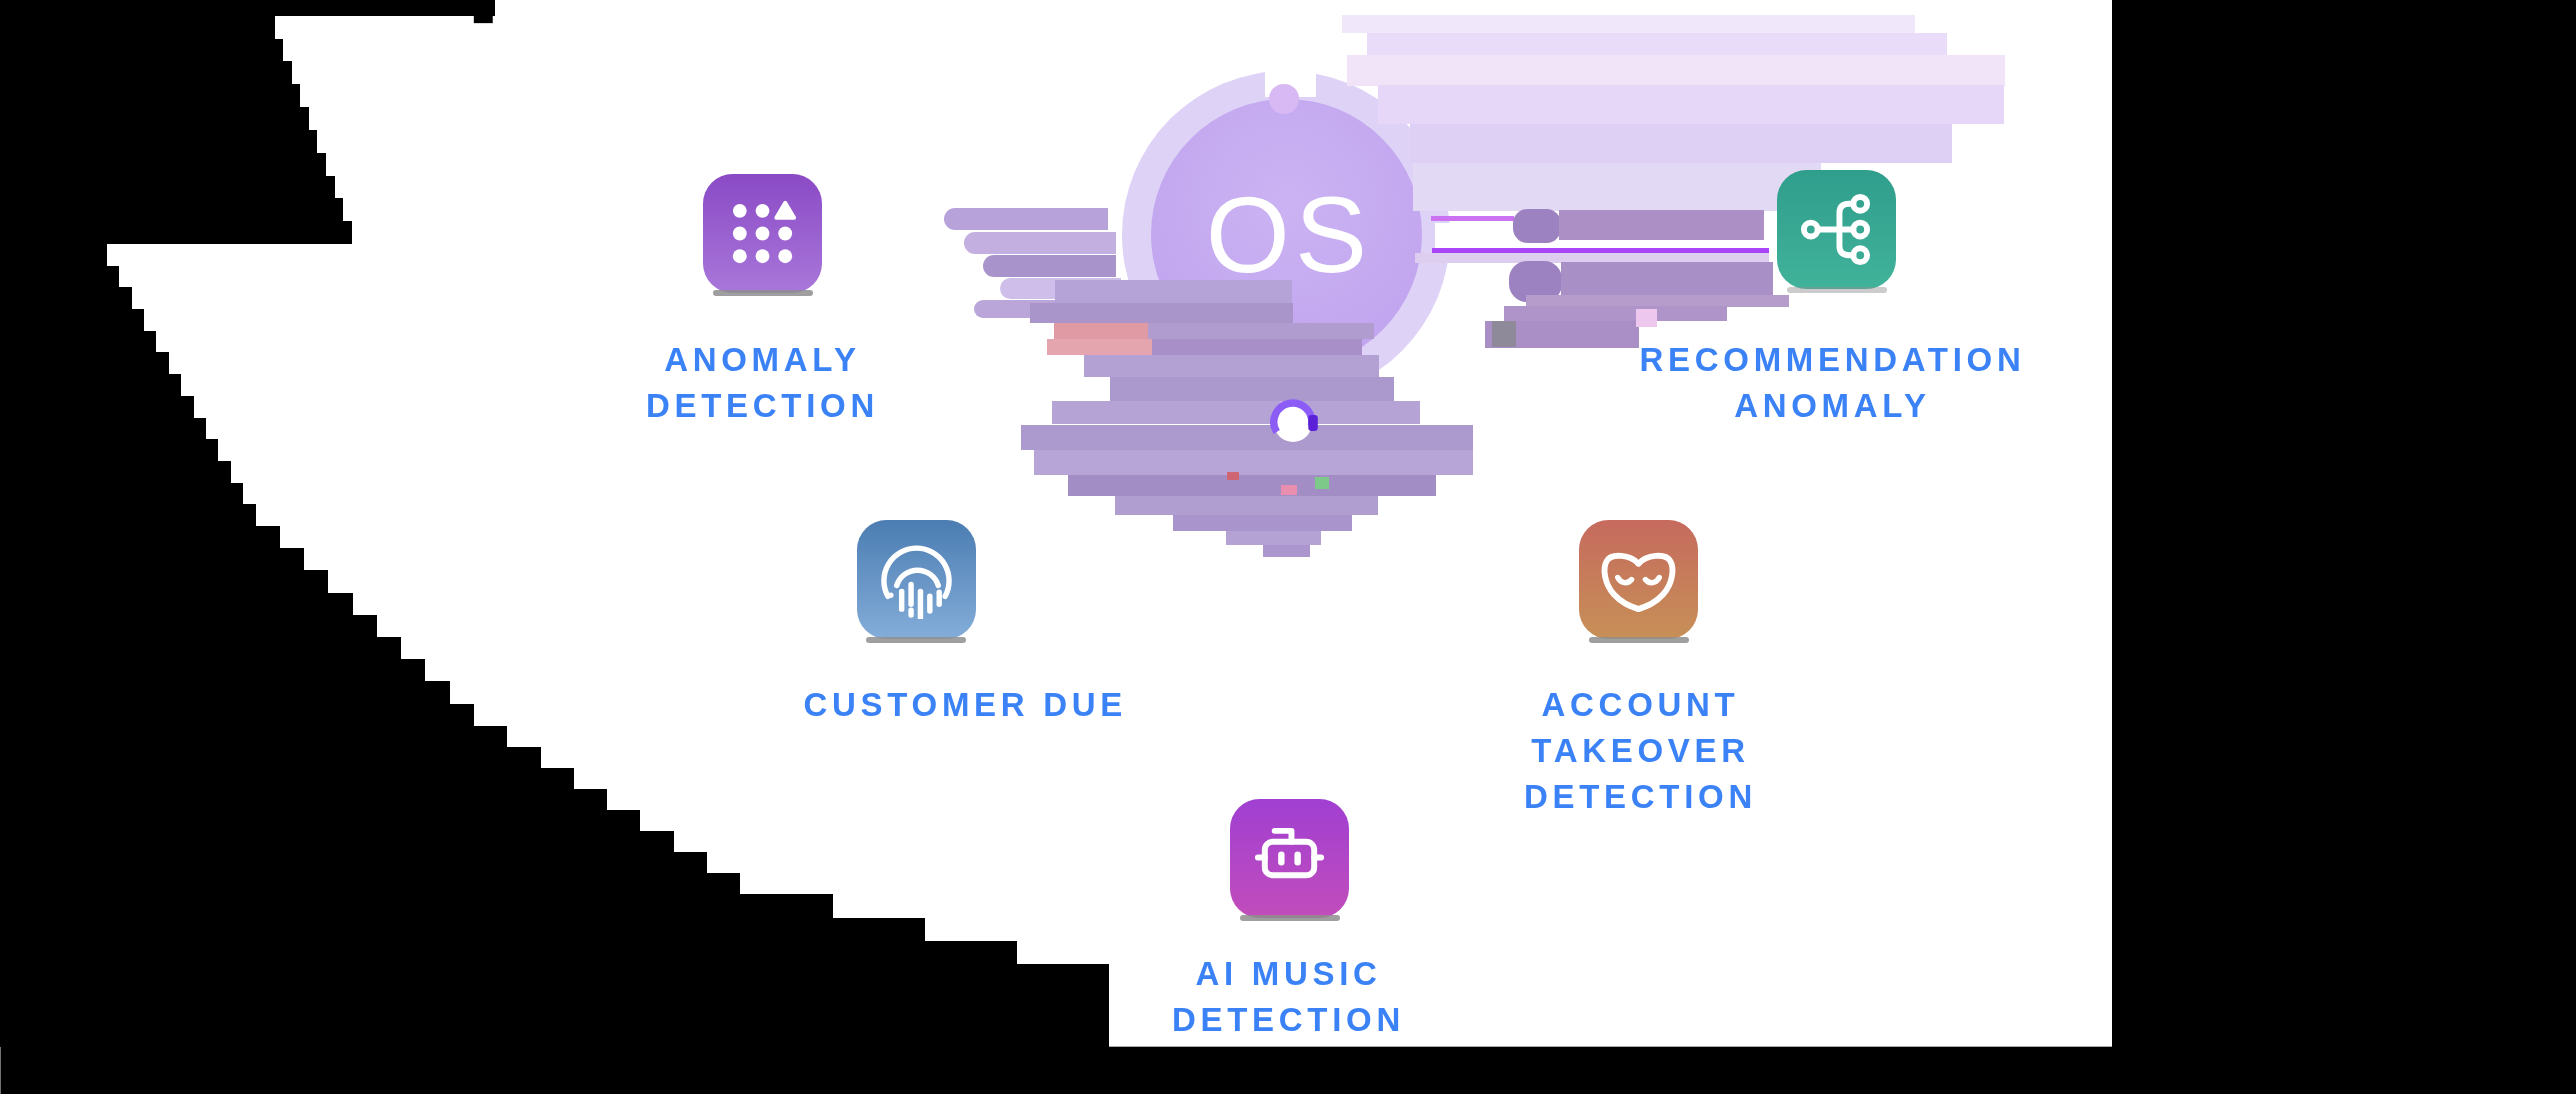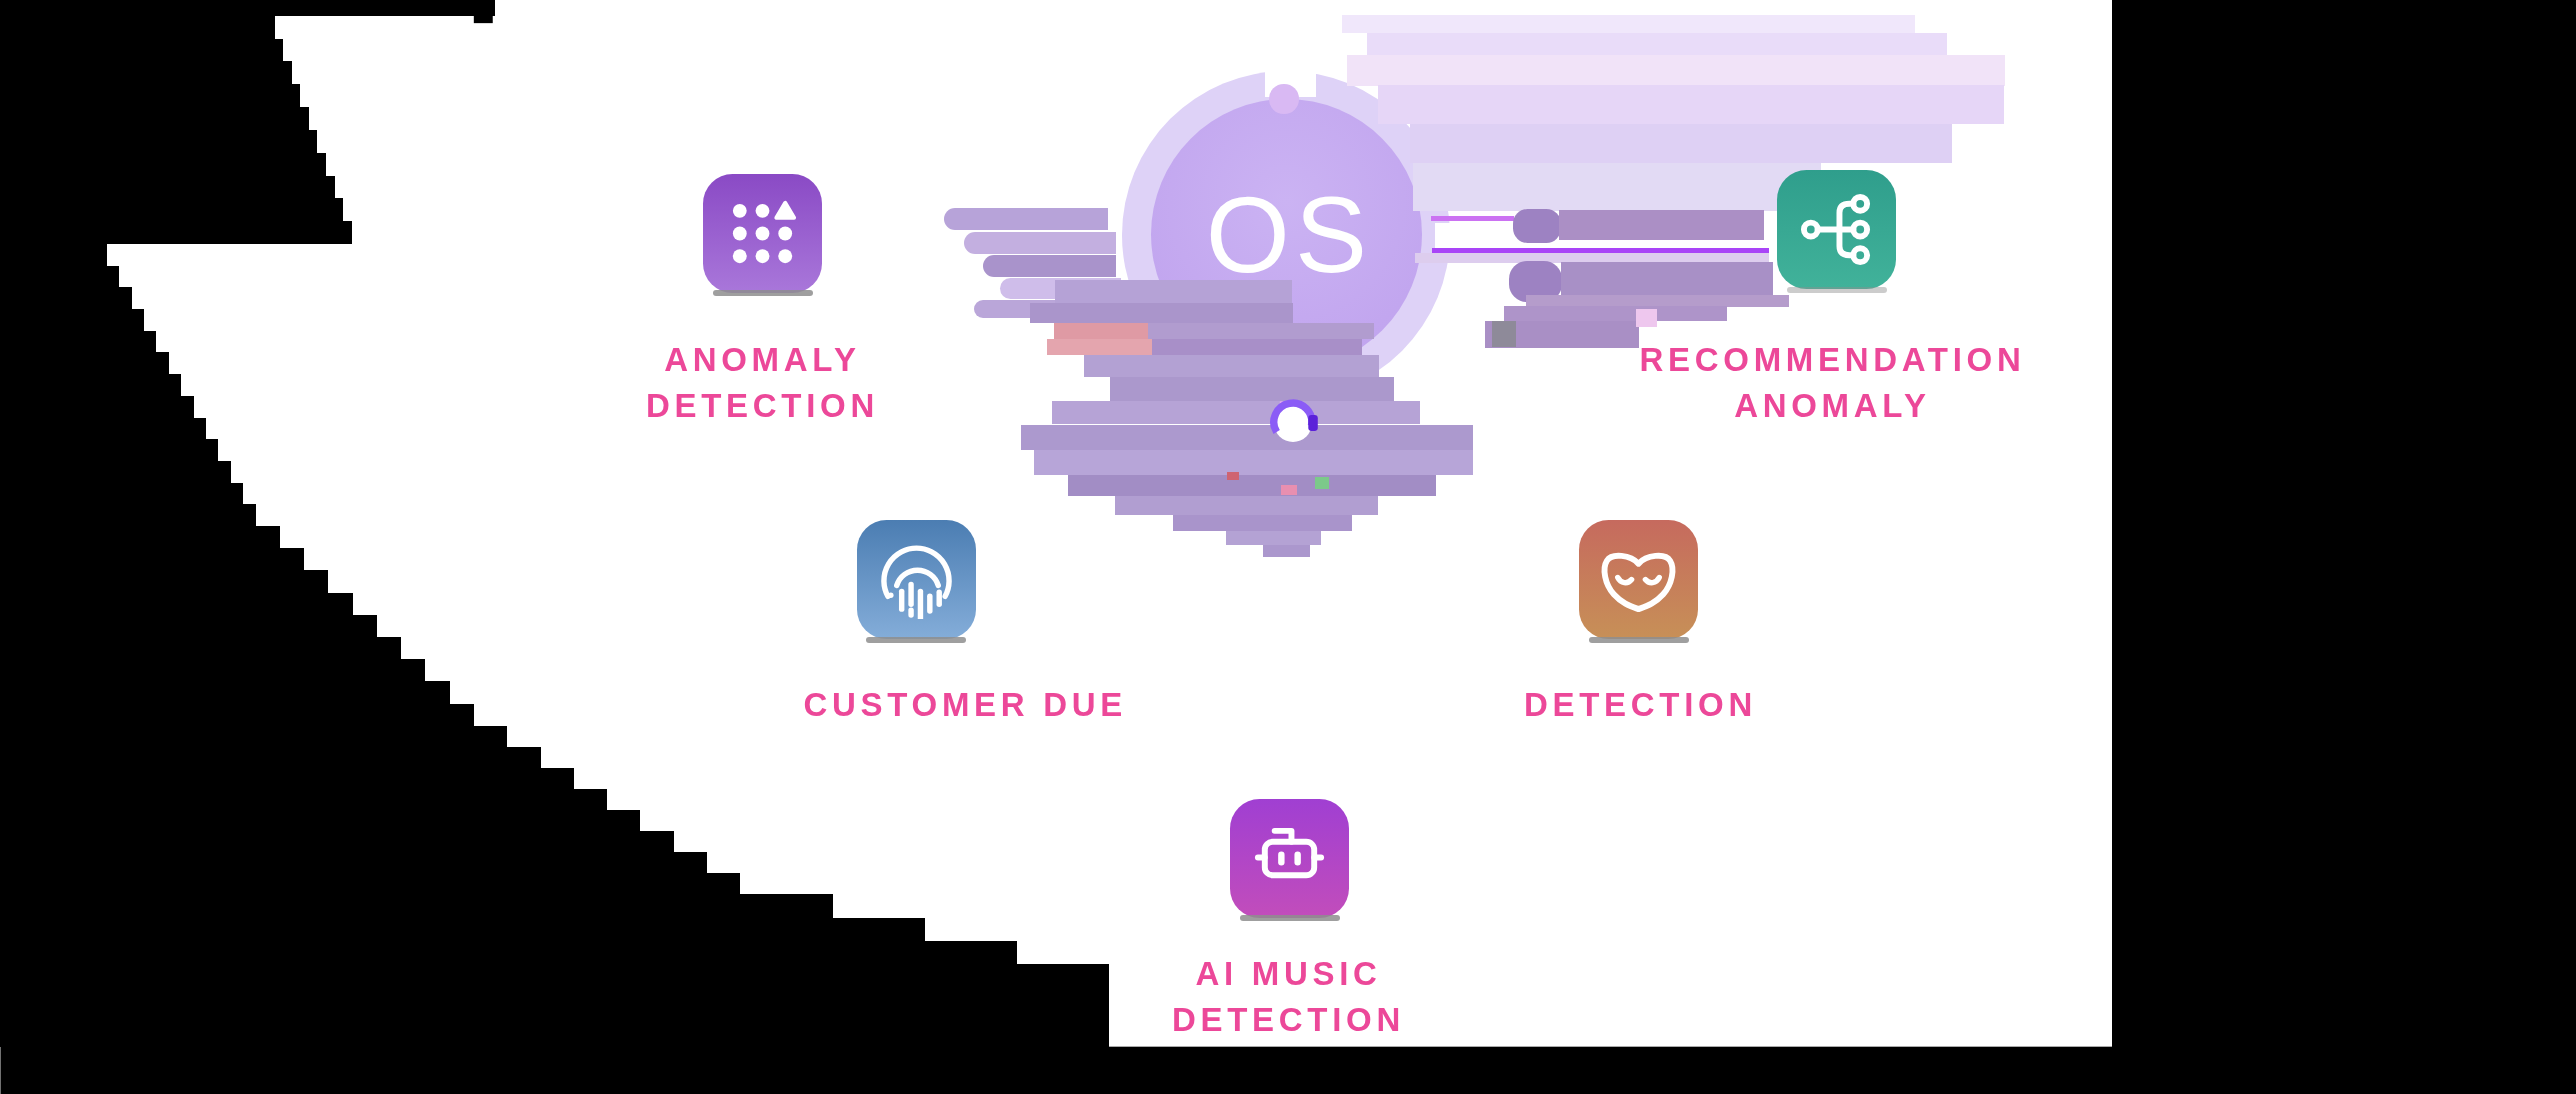--- a/index.html
+++ b/index.html
@@ -15,21 +15,21 @@
   .gap-top{left:1265px;top:51px;width:51px;height:46px;background:#fff;}
   .dimple{left:1269px;top:84px;width:29.5px;height:29.5px;border-radius:50%;background:#d9b9f3;}
   
   .tile{width:119px;height:119px;border-radius:29.5px;display:flex;align-items:center;justify-content:center;}
   .tshadow{height:6.3px;border-radius:3.2px;background:#8e8e8e;opacity:.85;width:100px;}
   .f0t{left:703px;top:174px;} .f0s{left:713px;top:290px;}
   .f1t{left:1777px;top:170px;} .f1s{left:1787px;top:287px;}
   .f2t{left:857px;top:520px;} .f2s{left:866px;top:637px;}
   .f3t{left:1579px;top:520px;} .f3s{left:1589px;top:637px;}
   .f4t{left:1230px;top:799px;} .f4s{left:1240px;top:915px;}
-  .flabel{width:421px;text-align:center;color:#ec4899;font-size:33px;font-weight:700;
+  .flabel{width:421px;text-align:center;color:#3b82f6;font-size:33px;font-weight:700;
           letter-spacing:4.7px;line-height:46px;}
   .f0l{left:552px;top:337px;} .f1l{left:1622px;top:337px;}
   .f2l{left:706px;top:682px;text-align:right;} .f3l{left:1430px;top:682px;}
   .f4l{left:1078px;top:951px;}
   
   .gs{position:absolute;}
   svg{display:block;}
 </style>
 </head>
 <body>
@@ -166,20 +166,21 @@
     <div>DETECTION</div>
   </div>
   <div class="abs flabel f1l">
     <div>RECOMMENDATION</div>
     <div>ANOMALY</div>
   </div>
   <div class="abs flabel f2l">
     <div>CUSTOMER DUE</div>
   </div>
   <div class="abs flabel f3l">
+    <div>ACCOUNT TAKEOVER</div>
     <div>DETECTION</div>
   </div>
   <div class="abs flabel f4l">
     <div>AI MUSIC</div>
     <div>DETECTION</div>
   </div>
 
   <svg class="abs" style="left:0;top:0" width="2576" height="1094" viewBox="0 0 4896 2080">
     <path id="glitch-mask-path" fill="#000000" shape-rendering="crispEdges" d="M0,0H940V30H505H521.3V73.4H537.6V116.8H553.9V160.2H570.2V203.6H586.5V247.0H602.8V290.4H619.1V333.8H635.4V377.2H651.7V420.6H668.0V464.0H179H202.5V505.2H226.1V546.5H249.6V587.7H273.2V628.9H296.7V670.2H320.2V711.4H343.8V752.6H367.3V793.8H390.8V835.1H414.4V876.3H437.9V917.5H461.5V958.8H485.0V1000.0H531.1V1042.2H577.2V1084.4H623.3V1126.7H669.4V1168.9H715.6V1211.1H761.7V1253.3H807.8V1295.6H853.9V1337.8H900.0V1380.0H963.4V1420.0H1026.8V1460.0H1090.1V1500.0H1153.5V1540.0H1216.9V1580.0H1280.3V1620.0H1343.6V1660.0H1407.0V1700.0H1582.0V1744.5H1757.0V1789.0H1932.0V1833.5H2107.0V1878.0V1990H0Z"></path>
     <rect x="0" y="1990" width="4896" height="90" fill="#000000"></rect>

